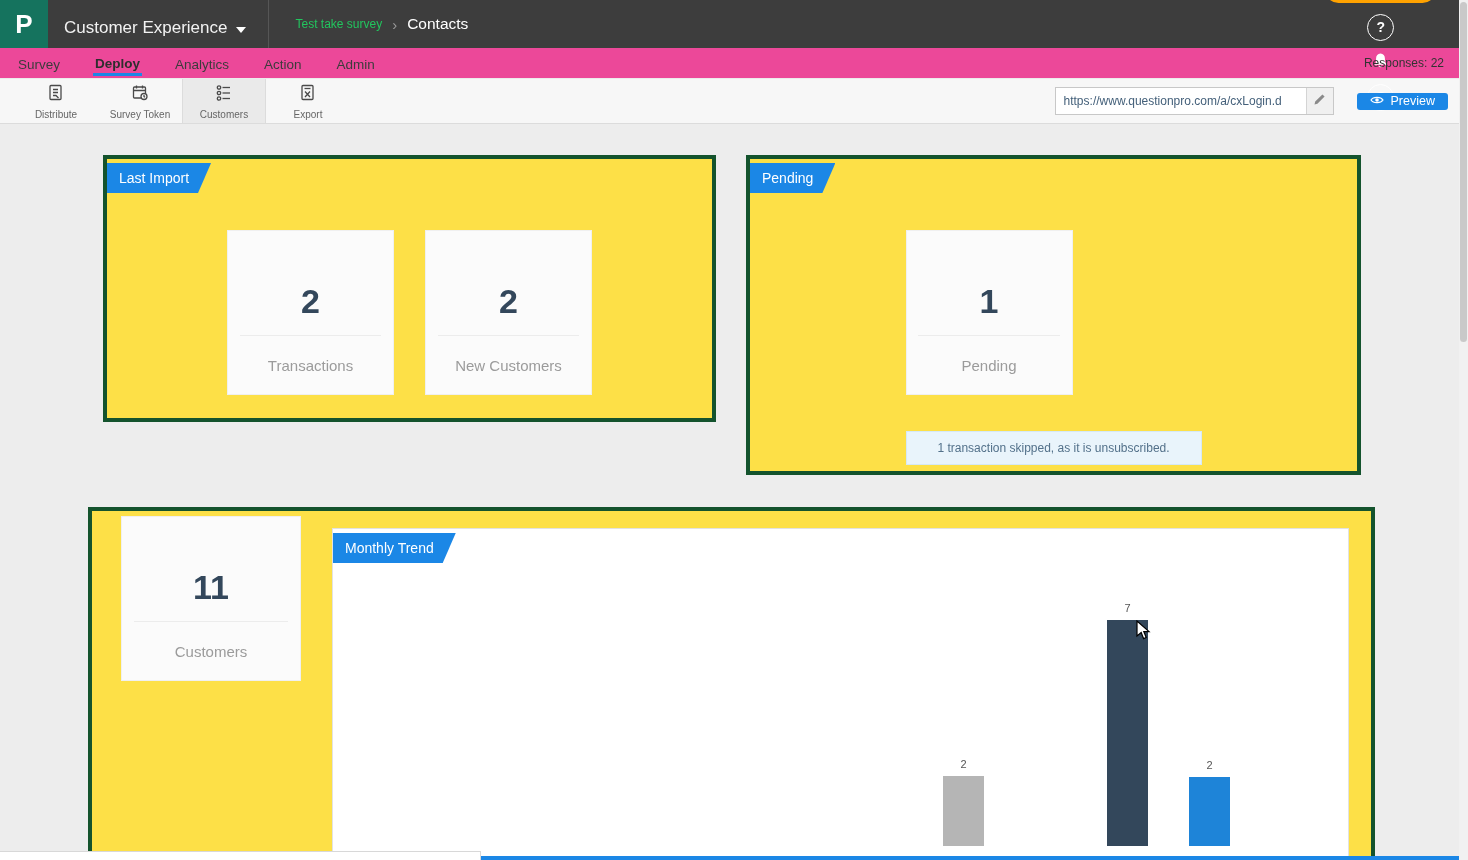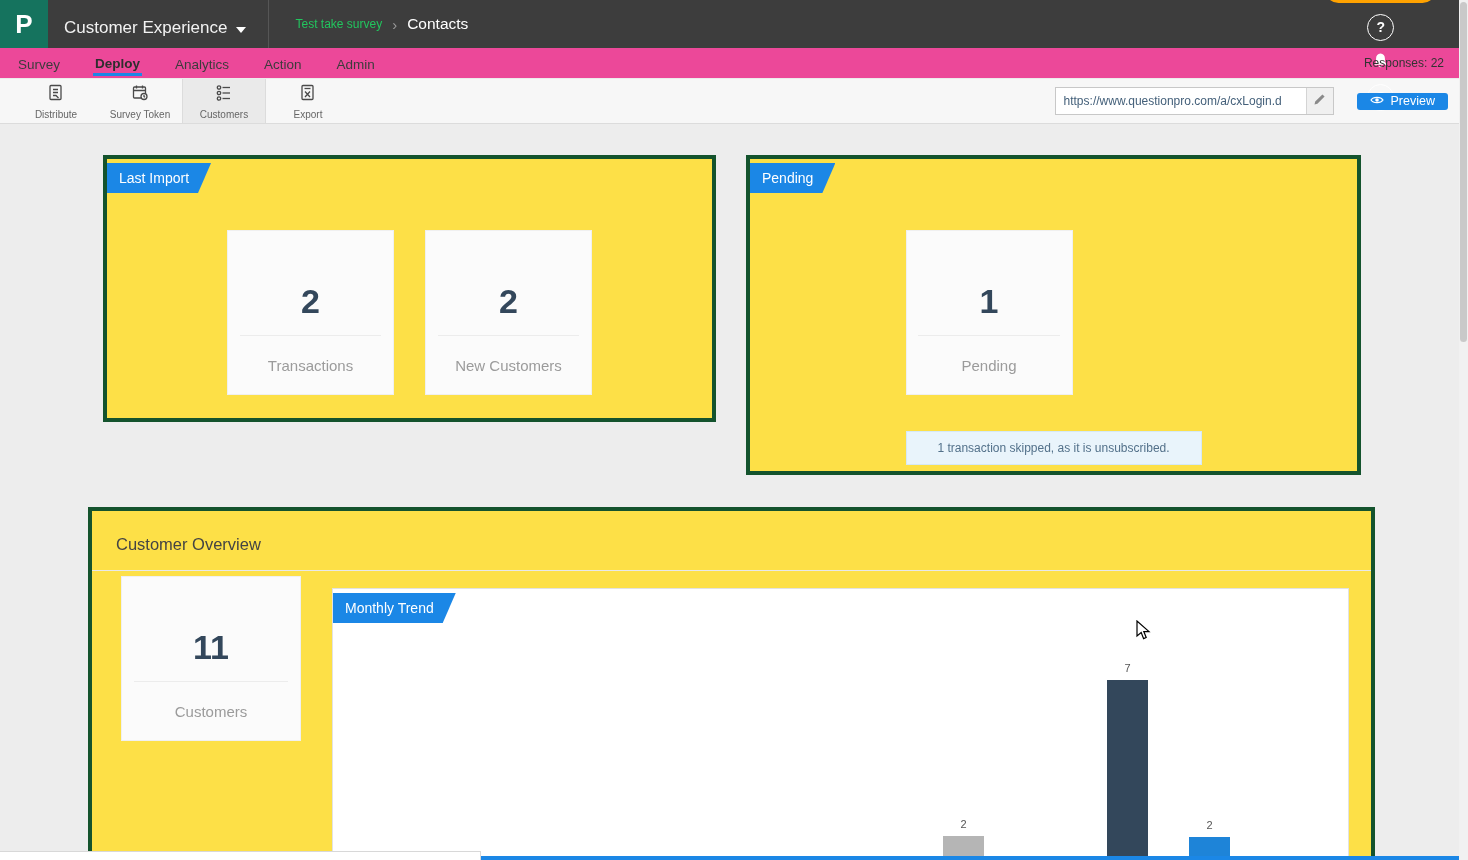--- a/index.html
+++ b/index.html
@@ -240,21 +240,20 @@
           <div class="stat-num">1</div>
           <div class="stat-divider"></div>
           <div class="stat-label">Pending</div>
         </div>
         <div class="notice">1 transaction skipped, as it is unsubscribed.</div>
       </div>
     </div>
   </div>
 
   <div class="card card-overview">
-    <div class="overview-header">Customer Overview</div>
     <div class="overview-body">
       <div class="stat-box overview-stat">
         <div class="stat-num">11</div>
         <div class="stat-divider"></div>
         <div class="stat-label">Customers</div>
       </div>
 
       <div class="trend-card">
         <div class="ribbon">Monthly Trend</div>
         <div class="bar-label bar-1-label">2</div>

